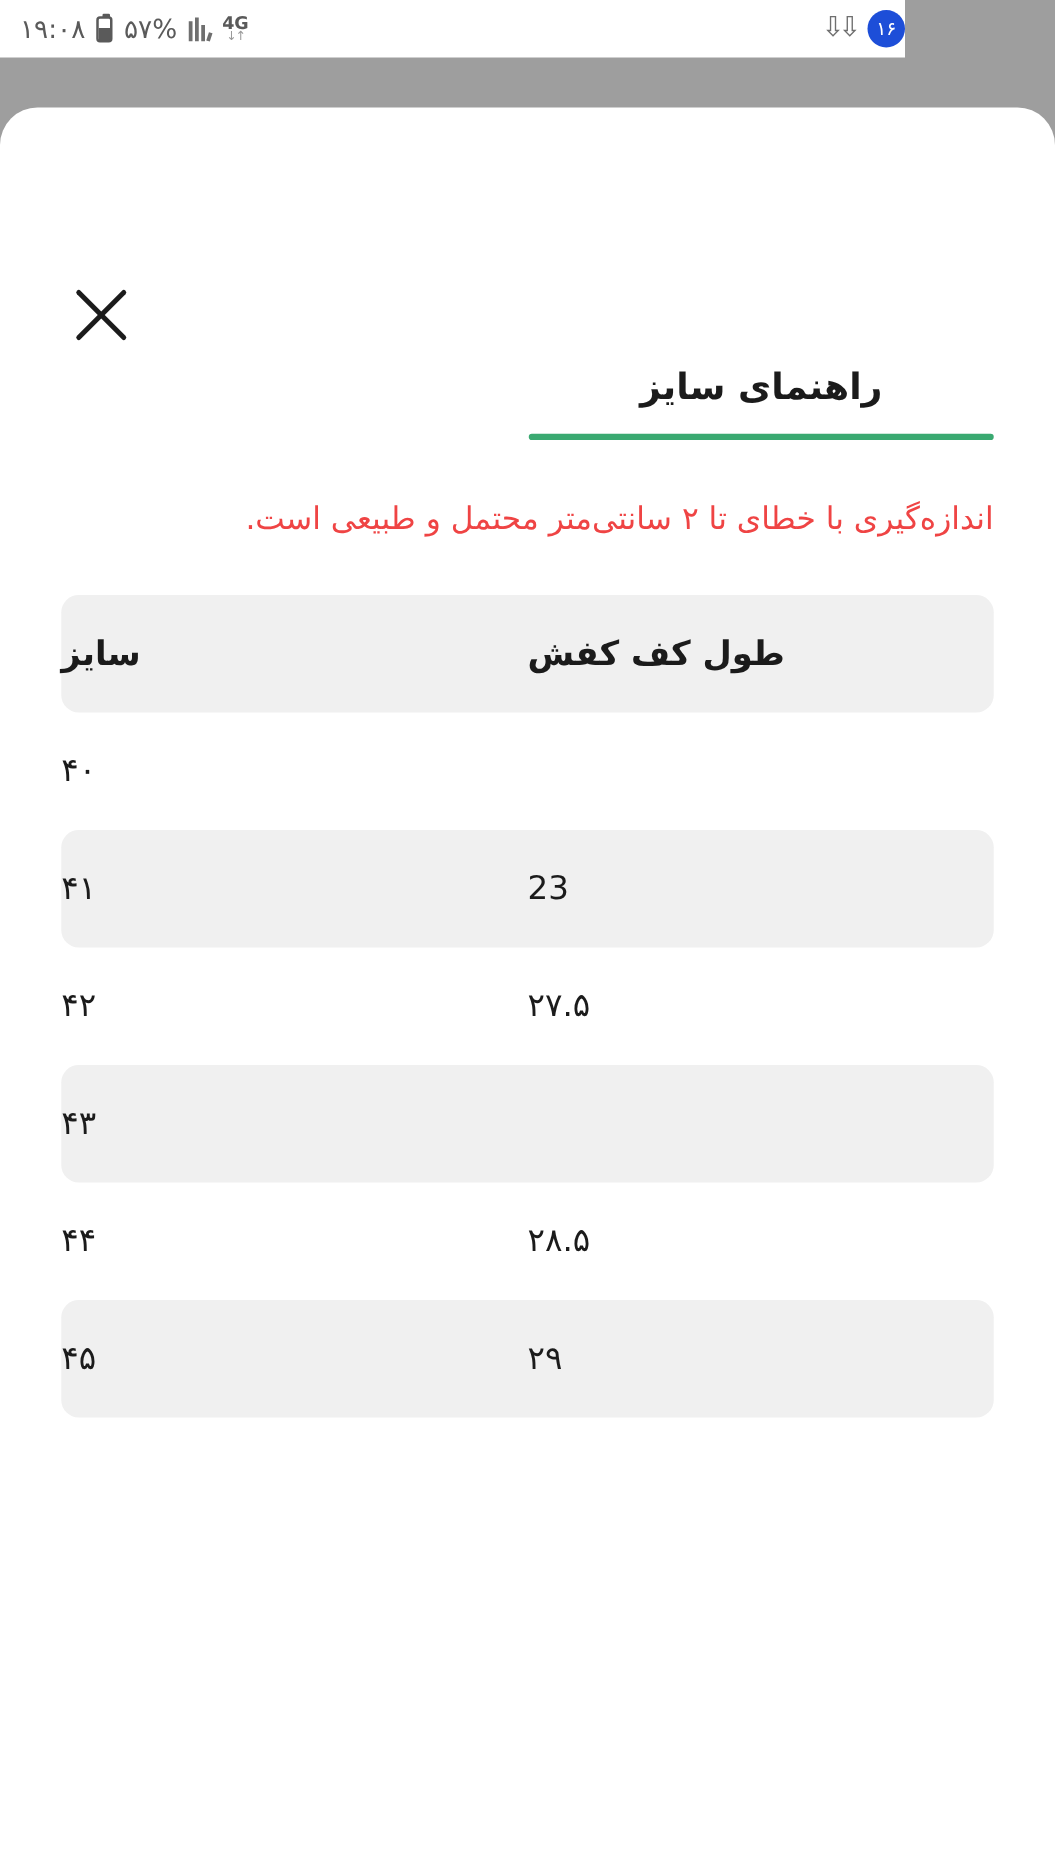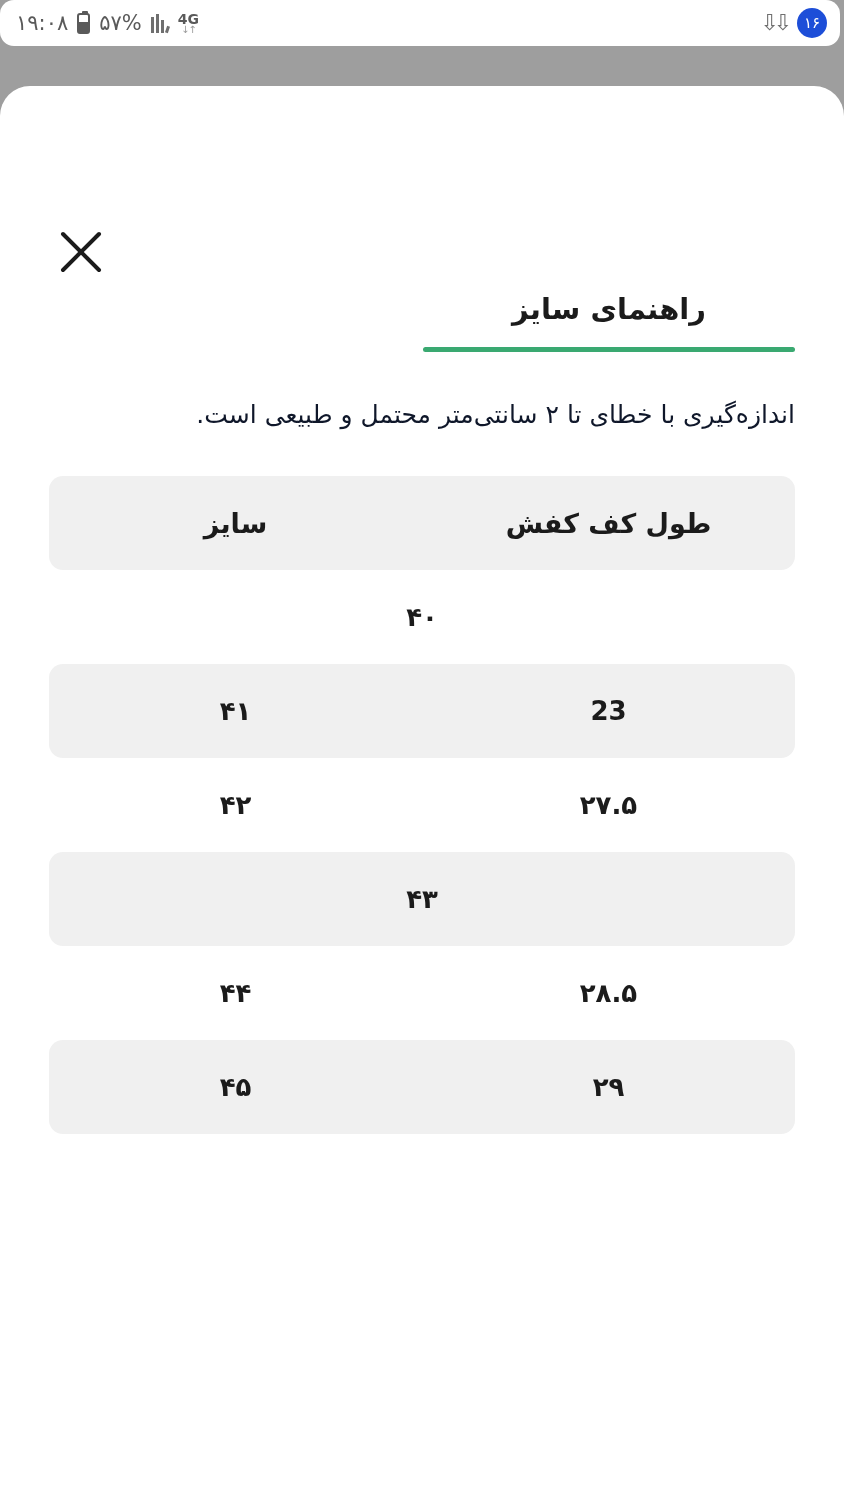--- a/index.html
+++ b/index.html
@@ -16,29 +16,28 @@
     position:relative;
     width:844px;
     height:1500px;
     background:#9e9e9e;
   }
 
   
   #statusbar {
     position:absolute;
     top:0; left:0;
-    width:840px;
+    width:724px;
     height:46px;
     background:#ffffff;
     display:flex;
     align-items:center;
     justify-content:space-between;
-    padding:0 13px 0 16px;
+    padding:0 0 0 16px;
     direction:ltr;
-    border-radius:14px;
   }
   .sb-left {
     display:flex;
     align-items:center;
     gap:9px;
   }
   .sb-time {
     font-size:21px;
     color:#5a5a5a;
     letter-spacing:0px;
@@ -162,21 +161,21 @@
     width:372px;
   }
 
   #desc {
     position:absolute;
     top:310px;
     right:49px;
     width:746px;
     font-size:25px;
     line-height:1.55;
-    color:#0f172a;
+    color:#ef4444;
     text-align:right;
     font-weight:500;
   }
 
   
   #size-table {
     position:absolute;
     top:390px;
     right:49px;
     width:746px;
@@ -184,30 +183,30 @@
   .trow {
     display:flex;
     align-items:center;
     height:94px;
     border-radius:14px;
   }
   .trow.zebra { background:#f0f0f0; }
   .trow.header { background:#f0f0f0; height:94px; }
   .cell {
     flex:1 1 50%;
-    text-align:center;
+    text-align:left;
     font-size:26px;
     color:#1b1b1b;
     line-height:1;
   }
   .trow.header .cell {
     font-size:27px;
     font-weight:700;
   }
-  .cell.val { font-weight:700; }
+  .cell.val { font-weight:400; }
 </style>
 </head>
 <body>
 
 <div id="screen">
 
   <div id="statusbar">
     <div class="sb-left">
       <span class="sb-time">۱۹:۰۸</span>
       <span class="sb-batt"></span>

